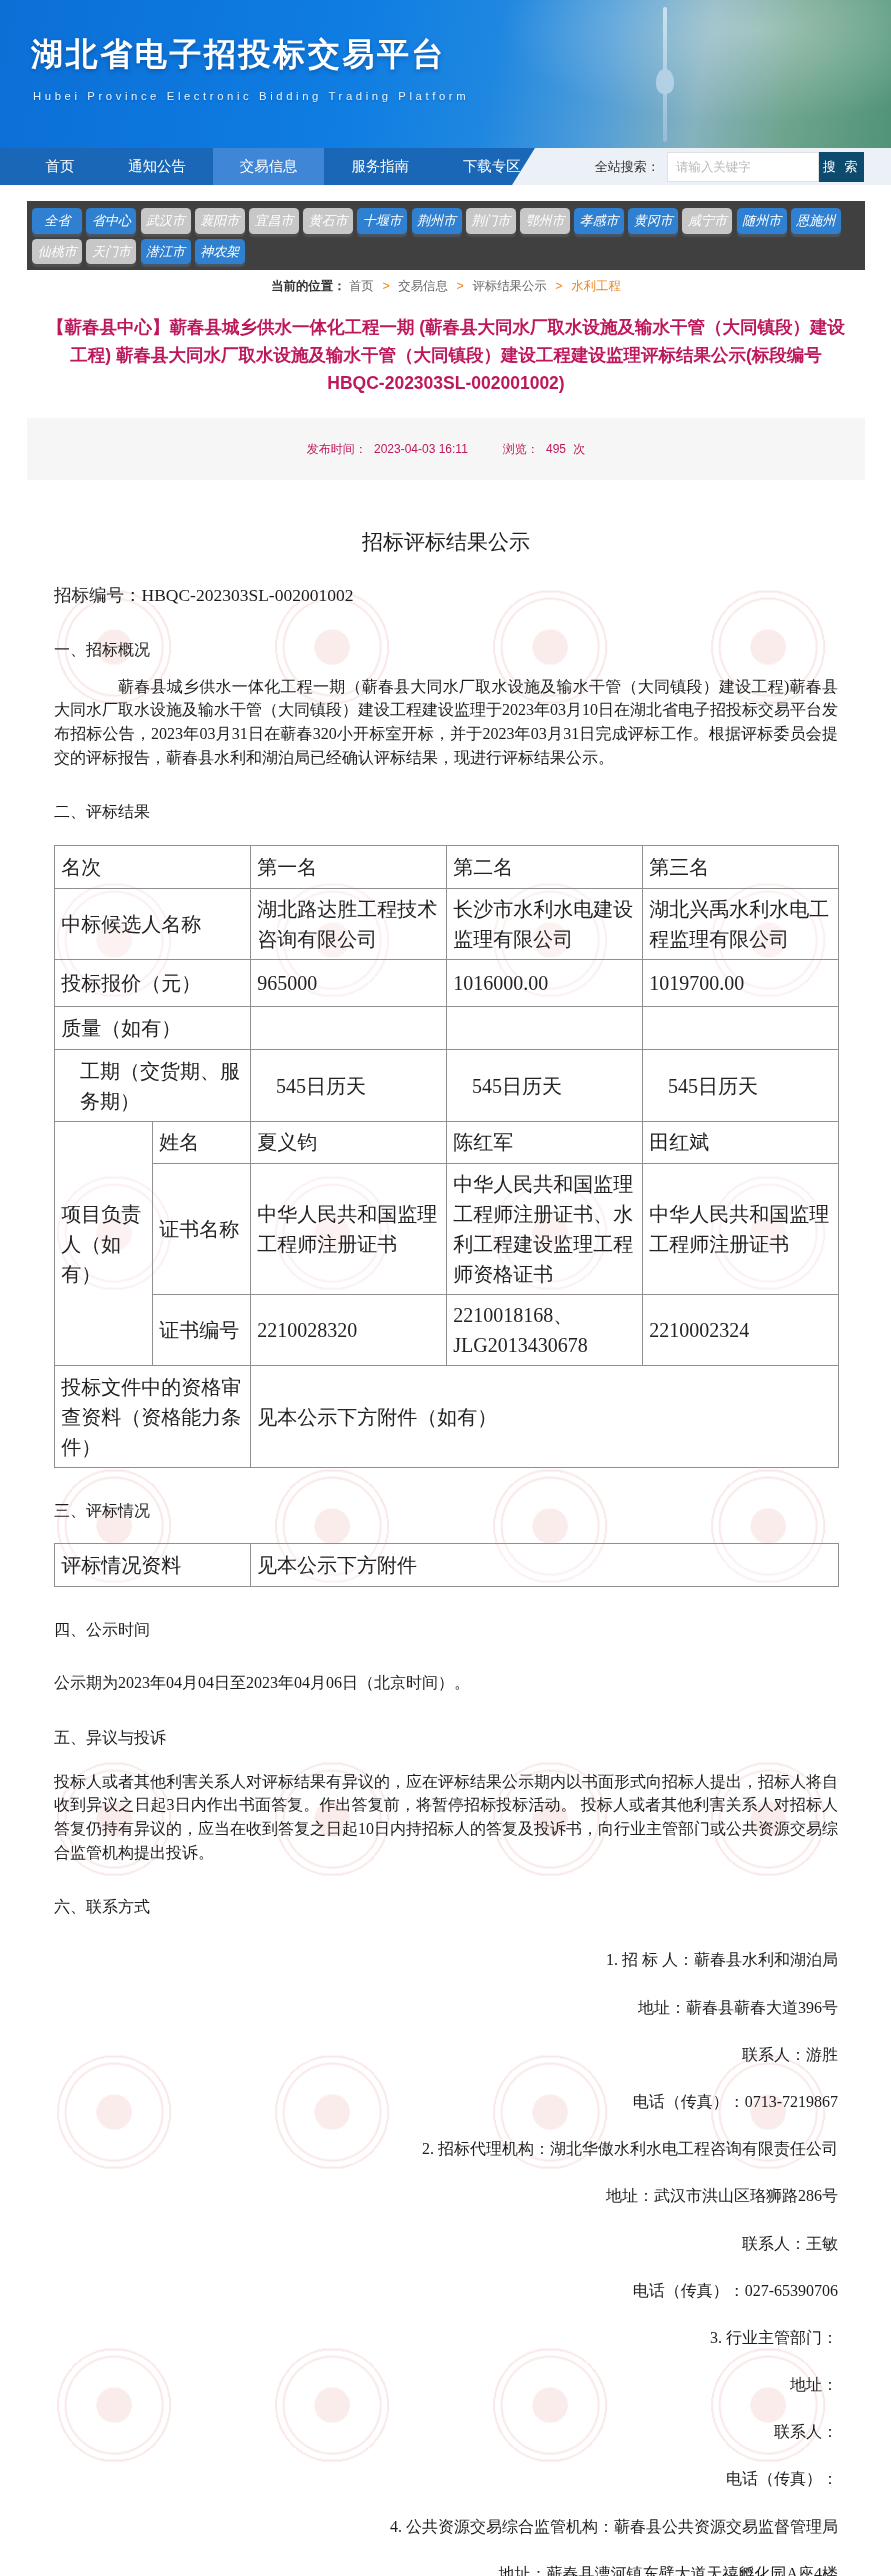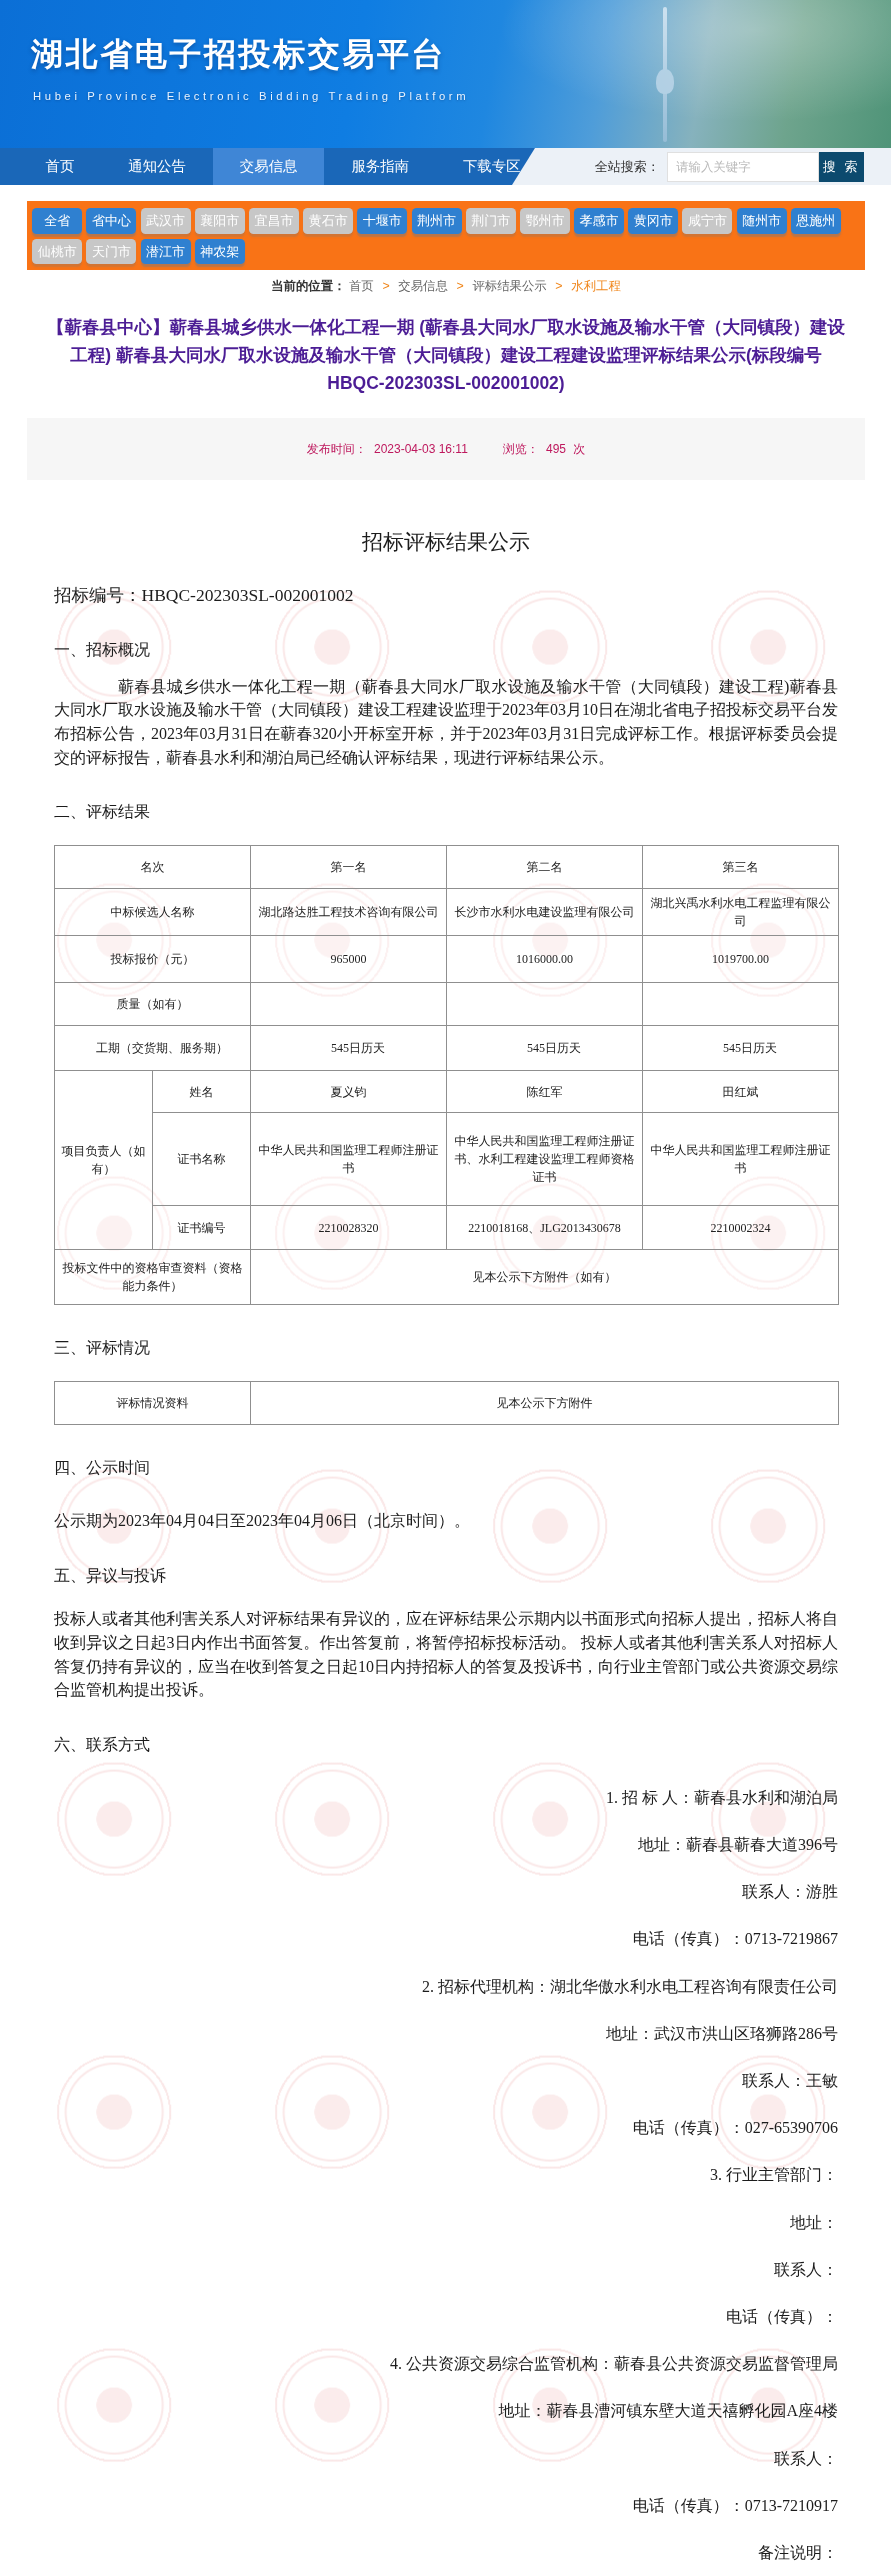--- a/index.html
+++ b/index.html
@@ -28,56 +28,56 @@
   .nav-item.active { background:#3f86d6; }
   .search { position:relative; margin-left:auto; margin-right:28px; display:flex; align-items:center; }
   .search-label { font-size:13px; color:#333; margin-right:7.2px; }
   .search-input { width:152px; height:30px; border:0.5px solid #e0e0e0; background:#fff; font-size:12.4px;
     padding:0 8.2px; color:#333; outline:none; font-family:"Liberation Sans",sans-serif; }
   .search-input::placeholder { color:#b9b9b9; }
   .search-btn { width:45px; height:30px; background:#0c4a6e; color:#fff; font-size:13px; border:none;
     letter-spacing:2.6px; cursor:pointer; font-family:"Liberation Sans",sans-serif; }
 
   
-  .regions { width:838px; margin:15.5px auto 0; background:#f97316; padding:5.2px 3.1px 3.1px; }
+  .regions { width:838px; margin:15.5px auto 0; background:#404040; padding:5.2px 3.1px 3.1px;font-style:italic; }
   .region-row { font-size:0; }
   .pill { display:inline-block; min-width:50px; padding:6.2px 4.1px; margin:2.6px 2.1px; border-radius:4.6px;
     text-align:center; font-size:13px; line-height:1; color:#fff; cursor:pointer; }
   .pill.on  { background:#2f80d0; box-shadow:0 2.1px 1.5px rgba(90,120,150,.4); }
   .pill.off { background:#c7c7c7; box-shadow:0 2.1px 1.5px rgba(120,120,120,.3); }
 
   
   .crumbs { text-align:center; margin-top:8.2px; font-size:12.4px; color:#777; }
   .crumbs .lbl { color:#333; font-weight:700; }
   .crumb { color:#666; cursor:pointer; }
   .crumb-sep { color:#f08519; margin:0 5.2px; }
   .crumb.current { color:#f08519; }
 
   
   .page-title { width:804px; margin:17.5px auto 0; text-align:center; font-size:17.5px; line-height:1.62;
-    font-weight:700; color:#4c1d95; }
+    font-weight:700; color:#be185d; }
   .pubinfo { width:838px; margin:20.6px auto 0; height:62px; background:#f6f6f6; display:flex;
     align-items:center; justify-content:center; font-size:12px; color:#be185d; }
   .pubinfo span { margin:0 3.6px; }
 
   
   .doc { position:relative; padding:2.1px 54px 72px; color:#1c1c1c;
     font-family:"Liberation Serif","DejaVu Serif",serif;
     background-image:
       radial-gradient(circle, rgba(224,110,110,.13) 0 17.5px, rgba(224,110,110,0) 18px),
       radial-gradient(circle, rgba(0,0,0,0) 47px, rgba(224,110,110,.16) 48px 49px,
         rgba(0,0,0,0) 50px 55px, rgba(224,110,110,.16) 55px 57px, rgba(0,0,0,0) 57px);
     background-size:218px 293px, 218px 293px; background-position:5.2px 20.6px, 5.2px 20.6px; }
   .doc-title { text-align:center; font-size:21px; margin-top:46px; font-weight:500; }
   .doc-code { text-align:left; font-size:17.5px; margin-top:27px; }
   .h2 { font-size:16px; margin-top:33px; font-weight:400; }
   .para { font-size:16px; line-height:1.48; margin-top:13.4px; text-align:justify; }
   .para.indent { text-indent:4em; }
   table.rt, table.et { border-collapse:collapse; margin:21.6px auto 0; width:785px; background:rgba(255,255,255,.35); }
-  .rt td, .et td { border:0.5px solid #8f8f8f; text-align:center; font-size:12px; line-height:1.5;
+  .rt td, .et td { border:0.5px solid #8f8f8f; font-size:20px; line-height:1.5;
     padding:5.2px 6.2px; color:#222; }
   .r-hdr td { height:43px; }
   .r-cand td { height:45px; }
   .r-price td { height:47px; }
   .r-qual td { height:43px; }
   .r-dur td { height:45px;padding-left:25px; }
   .r-name td { height:42px; }
   .r-cn td { height:93px; }
   .r-cno td { height:44px; }
   .r-q td { height:55px; }

